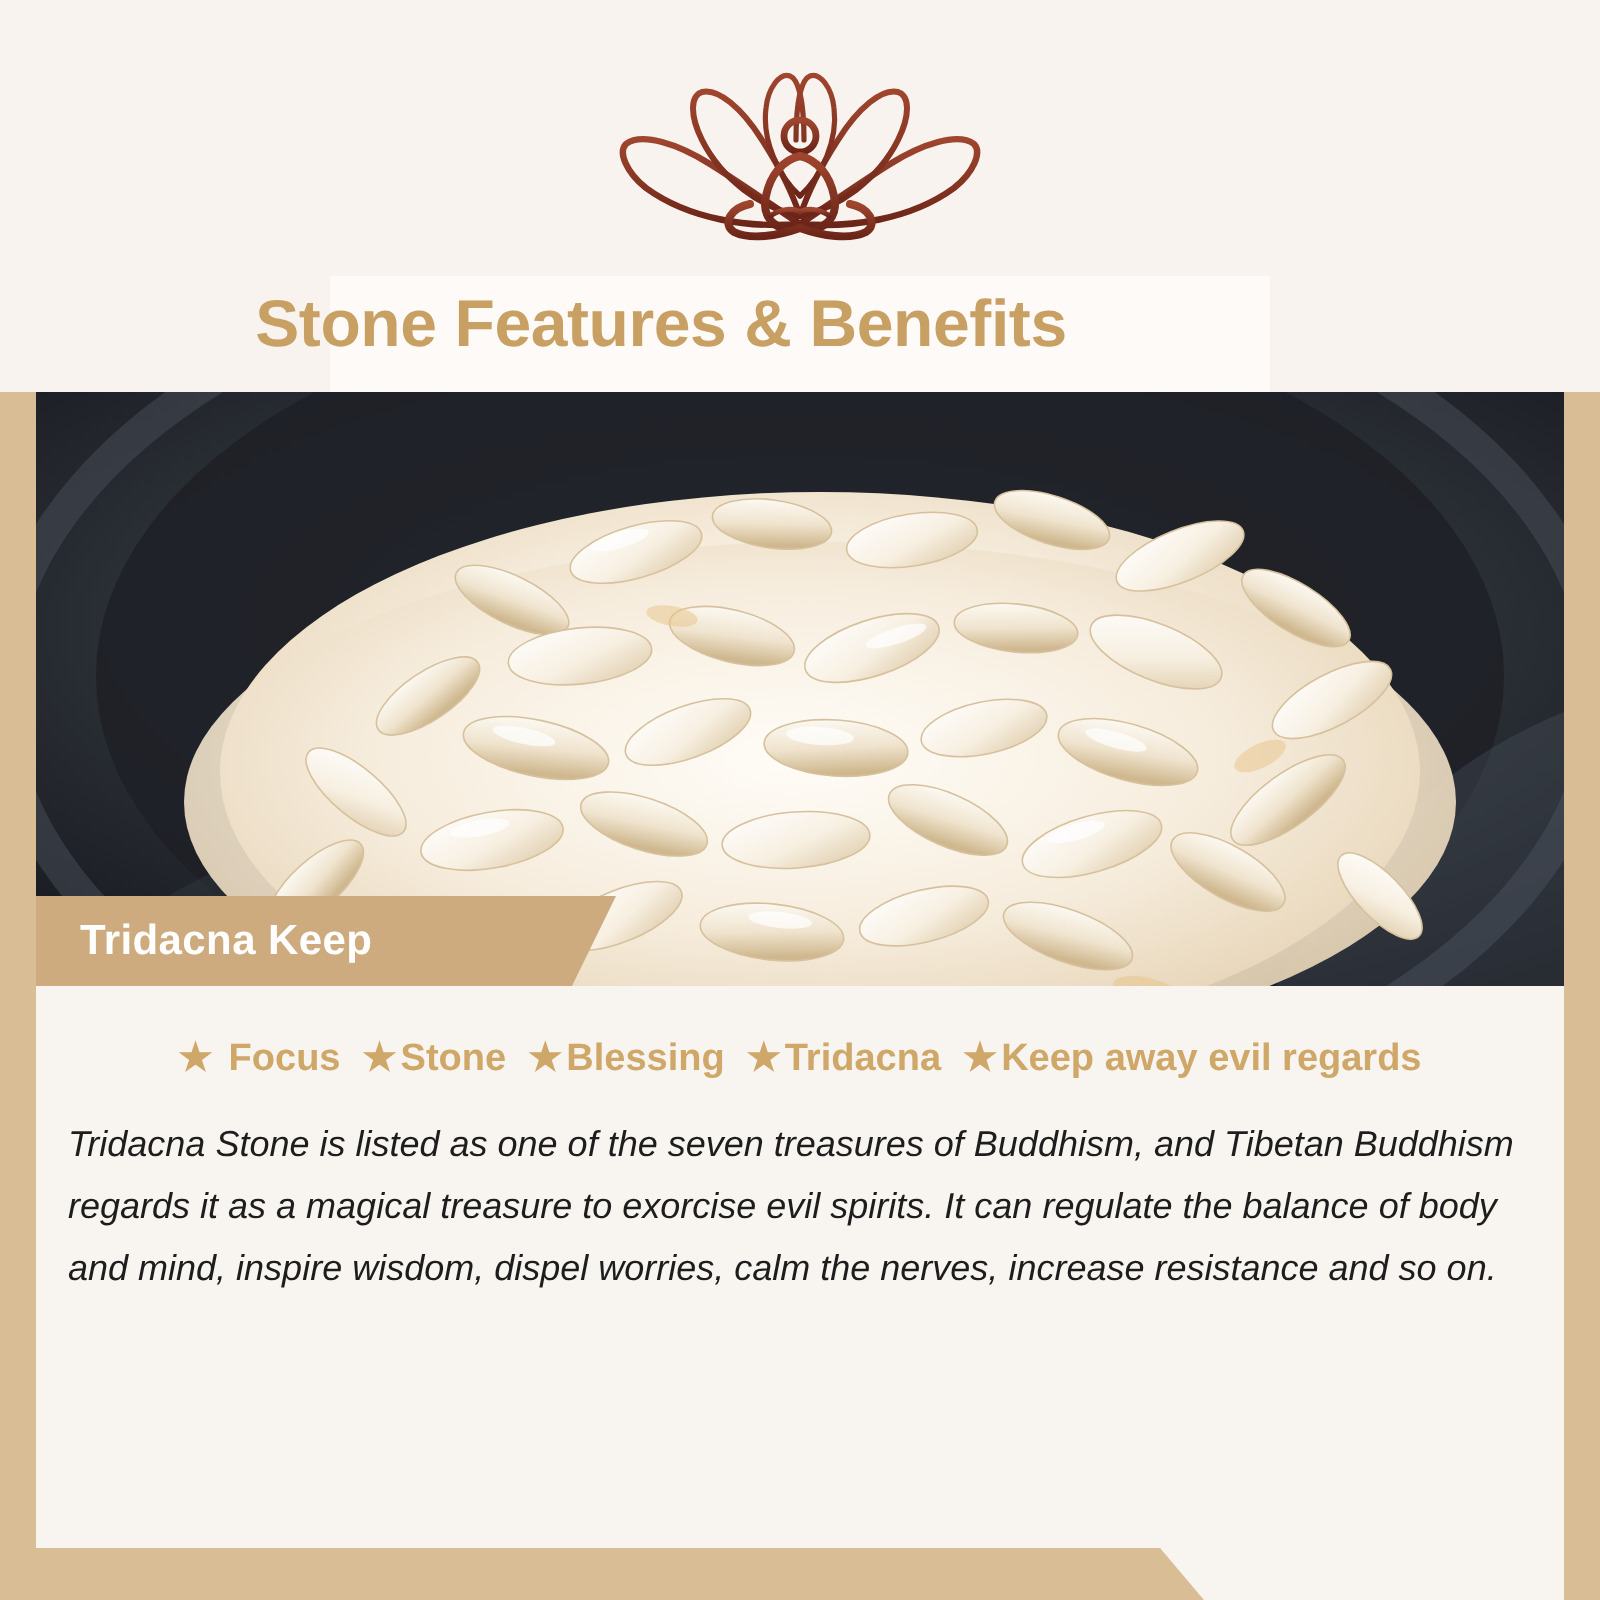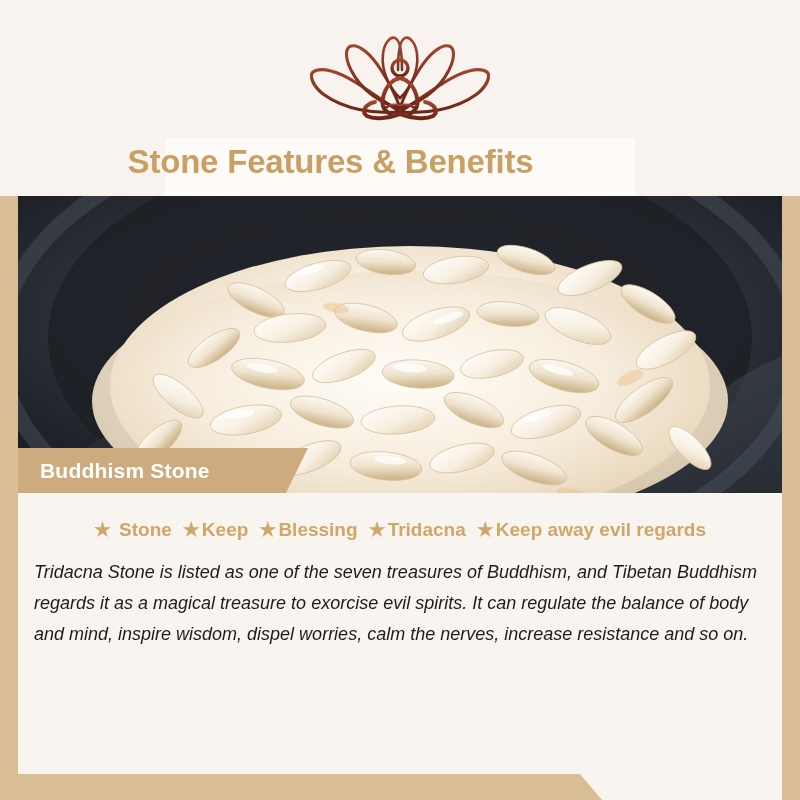--- a/index.html
+++ b/index.html
@@ -343,33 +343,33 @@
           <ellipse cx="556" cy="300" rx="18" ry="7" transform="rotate(14 556 300)"></ellipse>
           <ellipse cx="168" cy="262" rx="16" ry="6" transform="rotate(-30 168 262)"></ellipse>
           <ellipse cx="612" cy="182" rx="14" ry="6" transform="rotate(-26 612 182)"></ellipse>
           <ellipse cx="318" cy="112" rx="13" ry="5" transform="rotate(10 318 112)"></ellipse>
         </g>
       </g>
     </svg>
   </div>
 
   <div class="stone-banner">
-    <span class="stone-banner-label">Buddhism Stone</span>
+    <span class="stone-banner-label">Tridacna Keep</span>
   </div>
 
   <div class="content">
 
     <div class="benefits">
       <span class="benefit first">
         <span class="star">★</span>
+        <span>Focus</span>
+      </span>
+      <span class="benefit">
+        <span class="star">★</span>
         <span>Stone</span>
-      </span>
-      <span class="benefit">
-        <span class="star">★</span>
-        <span>Keep</span>
       </span>
       <span class="benefit">
         <span class="star">★</span>
         <span>Blessing</span>
       </span>
       <span class="benefit">
         <span class="star">★</span>
         <span>Tridacna</span>
       </span>
       <span class="benefit">

